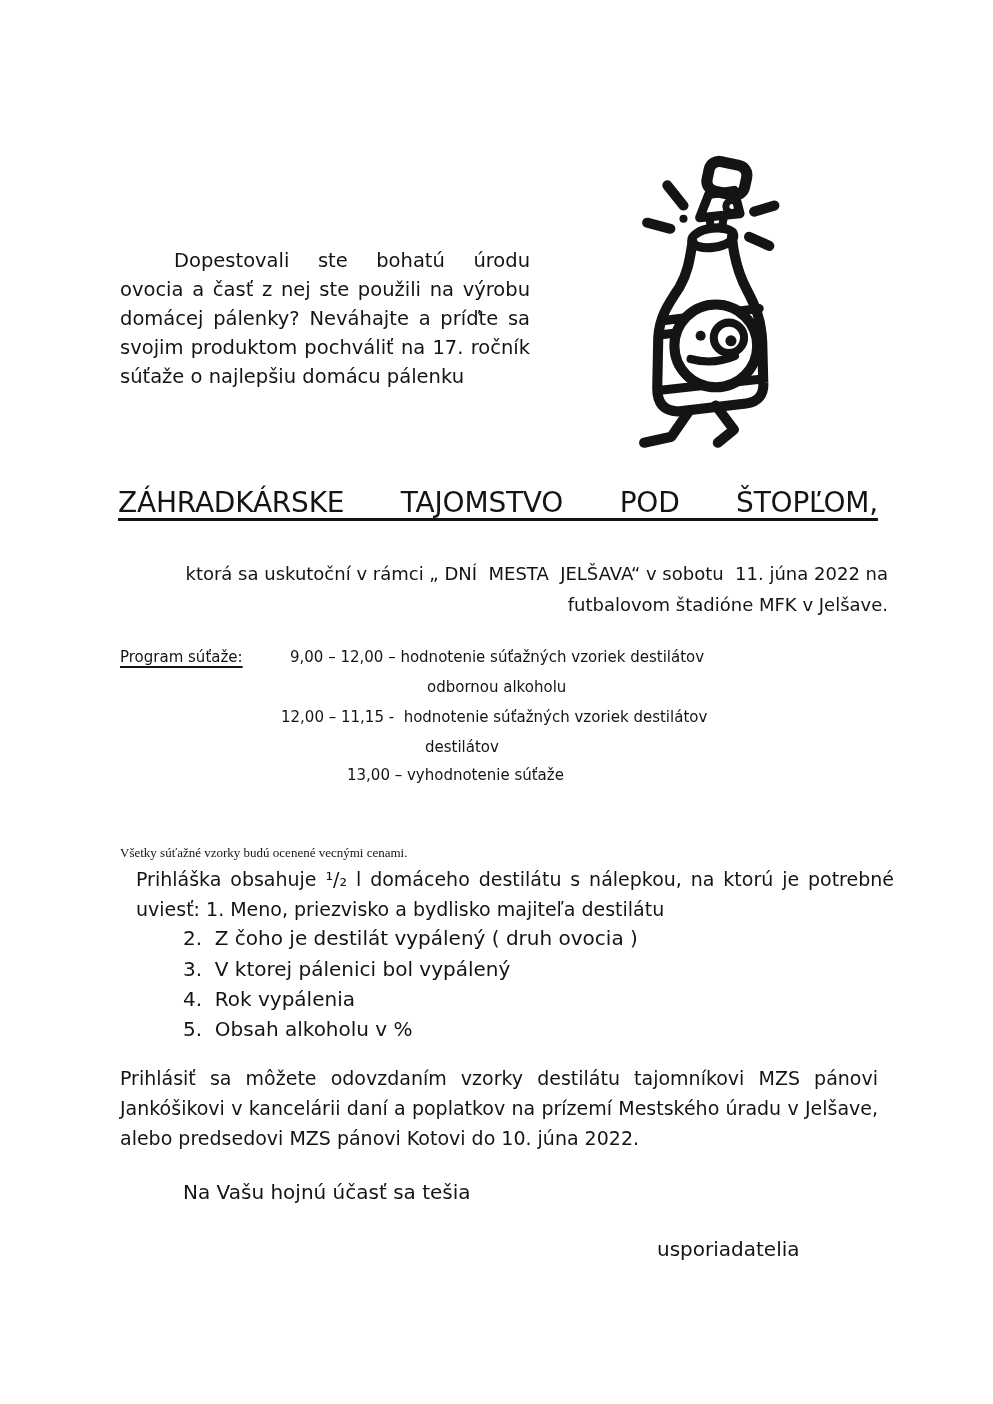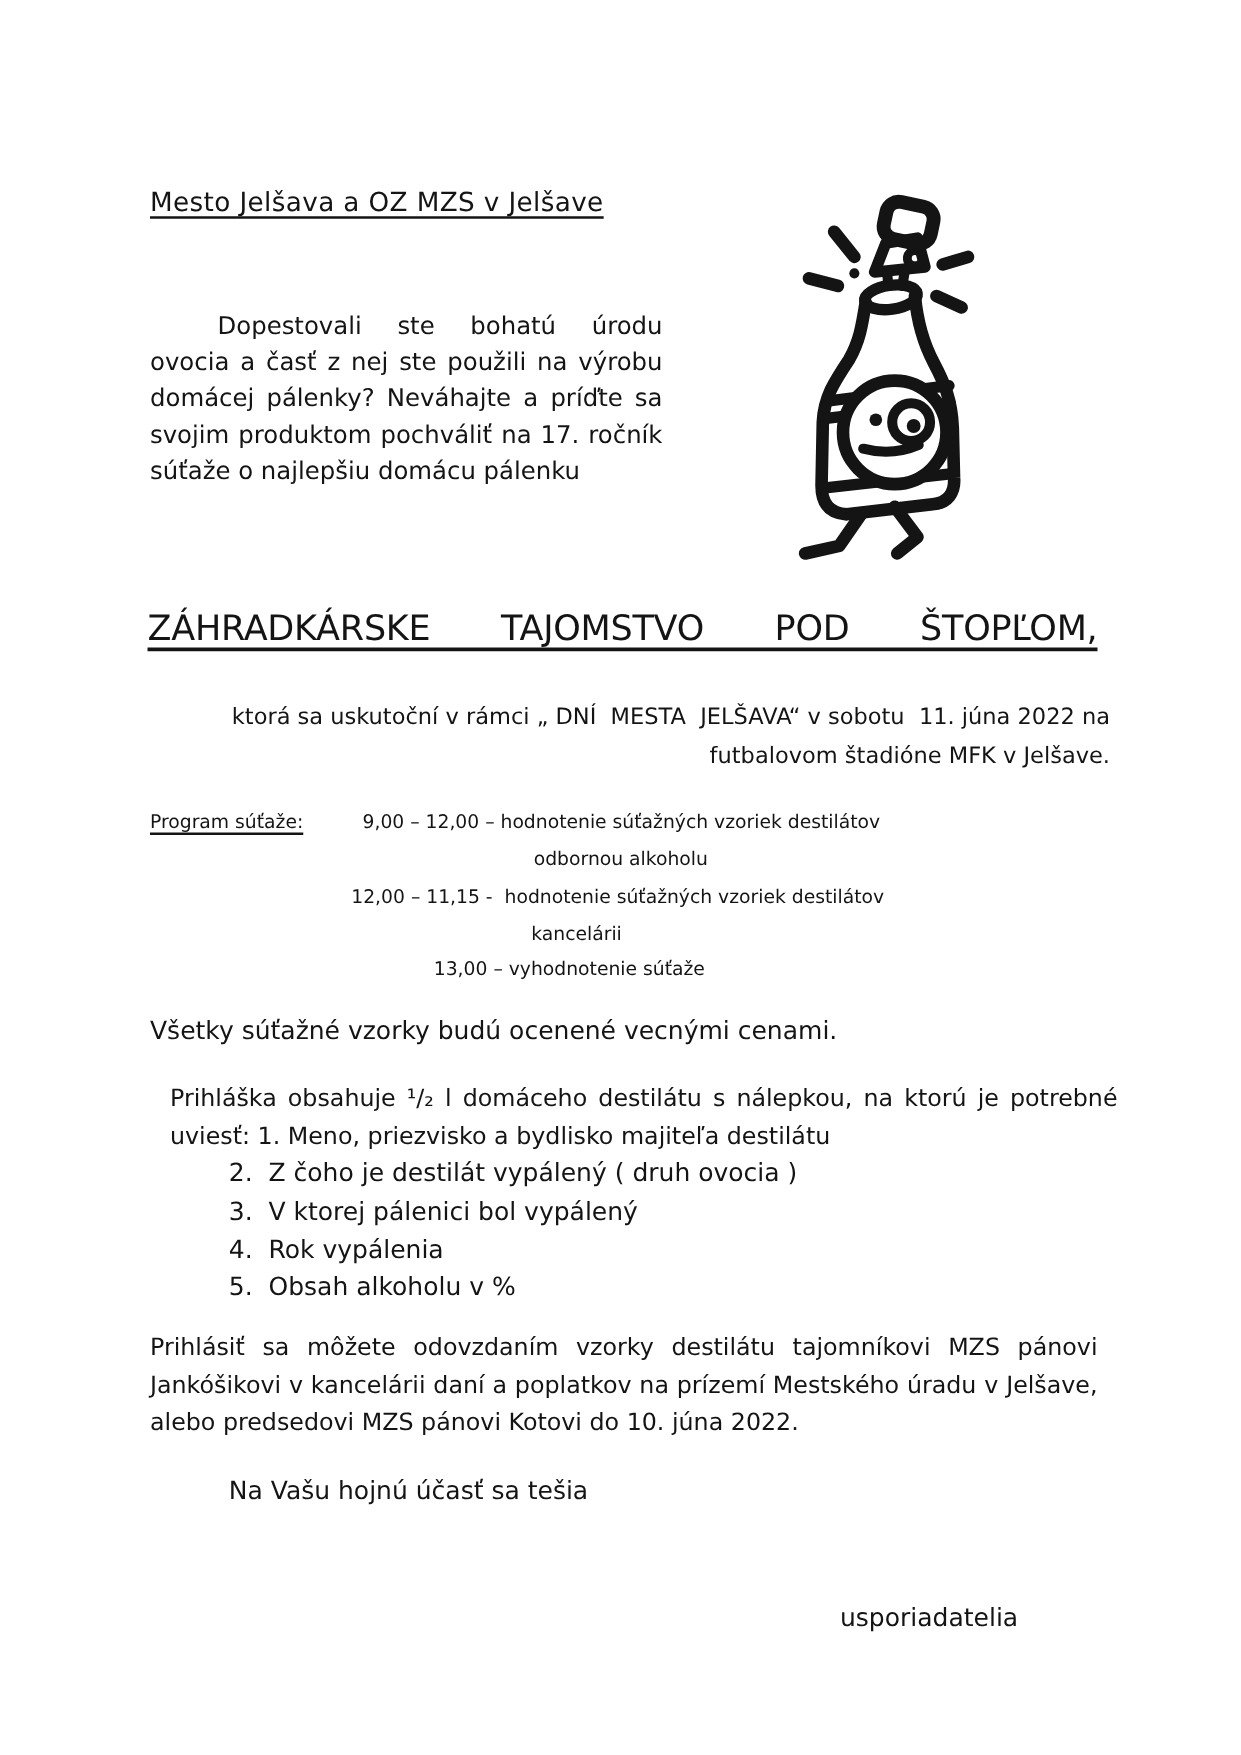--- a/index.html
+++ b/index.html
@@ -47,49 +47,48 @@
     text-decoration: underline;
     text-decoration-thickness: 2.5px;
     text-underline-offset: 6px;
   }
   .subtitle {
     left: 108px; top: 558px; width: 780px;
     font-size: 18px; line-height: 31px;
     text-align: right;
   }
   .prog { font-size: 15px; }
-  .prizes { left: 120px; top: 812px; font-size: 20px; }
+  .prizes { left: 120px; top: 845px; font-size: 13px; font-family: Liberation Serif, serif; }
   .entry-par {
     left: 136px; top: 864px; width: 758px;
     font-size: 19px; line-height: 30px;
     text-align: justify;
   }
   .entry-item { left: 183px; font-size: 20px; }
   .submission {
     left: 120px; top: 1063px; width: 758px;
     font-size: 19px; line-height: 30px;
     text-align: justify;
   }
   .closing { left: 183px; top: 1180px; font-size: 20px; }
-  .signature { left: 672px; top: 1237px; font-size: 20px; margin-top: 45px; }
+  .signature { left: 657px; top: 1237px; font-size: 20px; }
   svg .stroke {
     fill: none;
     stroke: currentColor;
     stroke-linecap: round;
     stroke-linejoin: round;
   }
   svg .fill { fill: currentColor; stroke: none; }
   svg .paperfill { fill: var(--paper); stroke: currentColor; stroke-linecap: round; stroke-linejoin: round; }
 </style>
 </head>
 <body>
 
 <div class="page">
 
-  <div class="abs header-line u">Mesto Jelšava a OZ MZS v Jelšave</div>
 
   <div class="abs intro">Dopestovali ste bohatú úrodu ovocia a časť z nej ste použili na výrobu domácej pálenky? Neváhajte a príďte sa svojim produktom pochváliť na 17. ročník súťaže o najlepšiu domácu pálenku</div>
 
   <svg class="abs illustration" viewBox="0 0 220 315" aria-hidden="true">
     <g>
       <path class="stroke" stroke-width="10" d="M40,37 L56,57"></path>
       <path class="stroke" stroke-width="10" d="M20,74 L43,80"></path>
       <circle class="fill" cx="56" cy="70" r="4"></circle>
       <path class="stroke" stroke-width="10" d="M126,63 L146,57"></path>
       <path class="stroke" stroke-width="10" d="M121,88 L141,97"></path>
@@ -124,21 +123,21 @@
 
   <div class="abs subtitle">
     <div class="pre">ktorá sa uskutoční v rámci „ DNÍ  MESTA  JELŠAVA“ v sobotu  11. júna 2022 na</div>
     <div>futbalovom štadióne MFK v Jelšave.</div>
   </div>
 
   <div class="abs prog pre u" style="left:120px; top:648px;">Program súťaže:</div>
   <div class="abs prog pre" style="left:290px; top:648px;">9,00 – 12,00 – hodnotenie súťažných vzoriek destilátov</div>
   <div class="abs prog pre" style="left:427px; top:678px;">odbornou alkoholu</div>
   <div class="abs prog pre" style="left:281px; top:708px;">12,00 – 11,15 -  hodnotenie súťažných vzoriek destilátov</div>
-  <div class="abs prog pre" style="left:425px; top:738px;">kancelárii</div>
+  <div class="abs prog pre" style="left:425px; top:738px;">destilátov</div>
   <div class="abs prog pre" style="left:347px; top:766px;">13,00 – vyhodnotenie súťaže</div>
 
   <div class="abs prizes">Všetky súťažné vzorky budú ocenené vecnými cenami.</div>
 
   <div class="abs entry-par">Prihláška obsahuje ¹/₂ l domáceho destilátu s nálepkou, na ktorú je potrebné uviesť: 1.  Meno, priezvisko a bydlisko majiteľa destilátu</div>
 
   <div class="abs entry-item pre" style="top:926px;">2.  Z čoho je destilát vypálený ( druh ovocia )</div>
   <div class="abs entry-item pre" style="top:957px;">3.  V ktorej pálenici bol vypálený</div>
   <div class="abs entry-item pre" style="top:987px;">4.  Rok vypálenia</div>
   <div class="abs entry-item pre" style="top:1017px;">5.  Obsah alkoholu v %</div>

